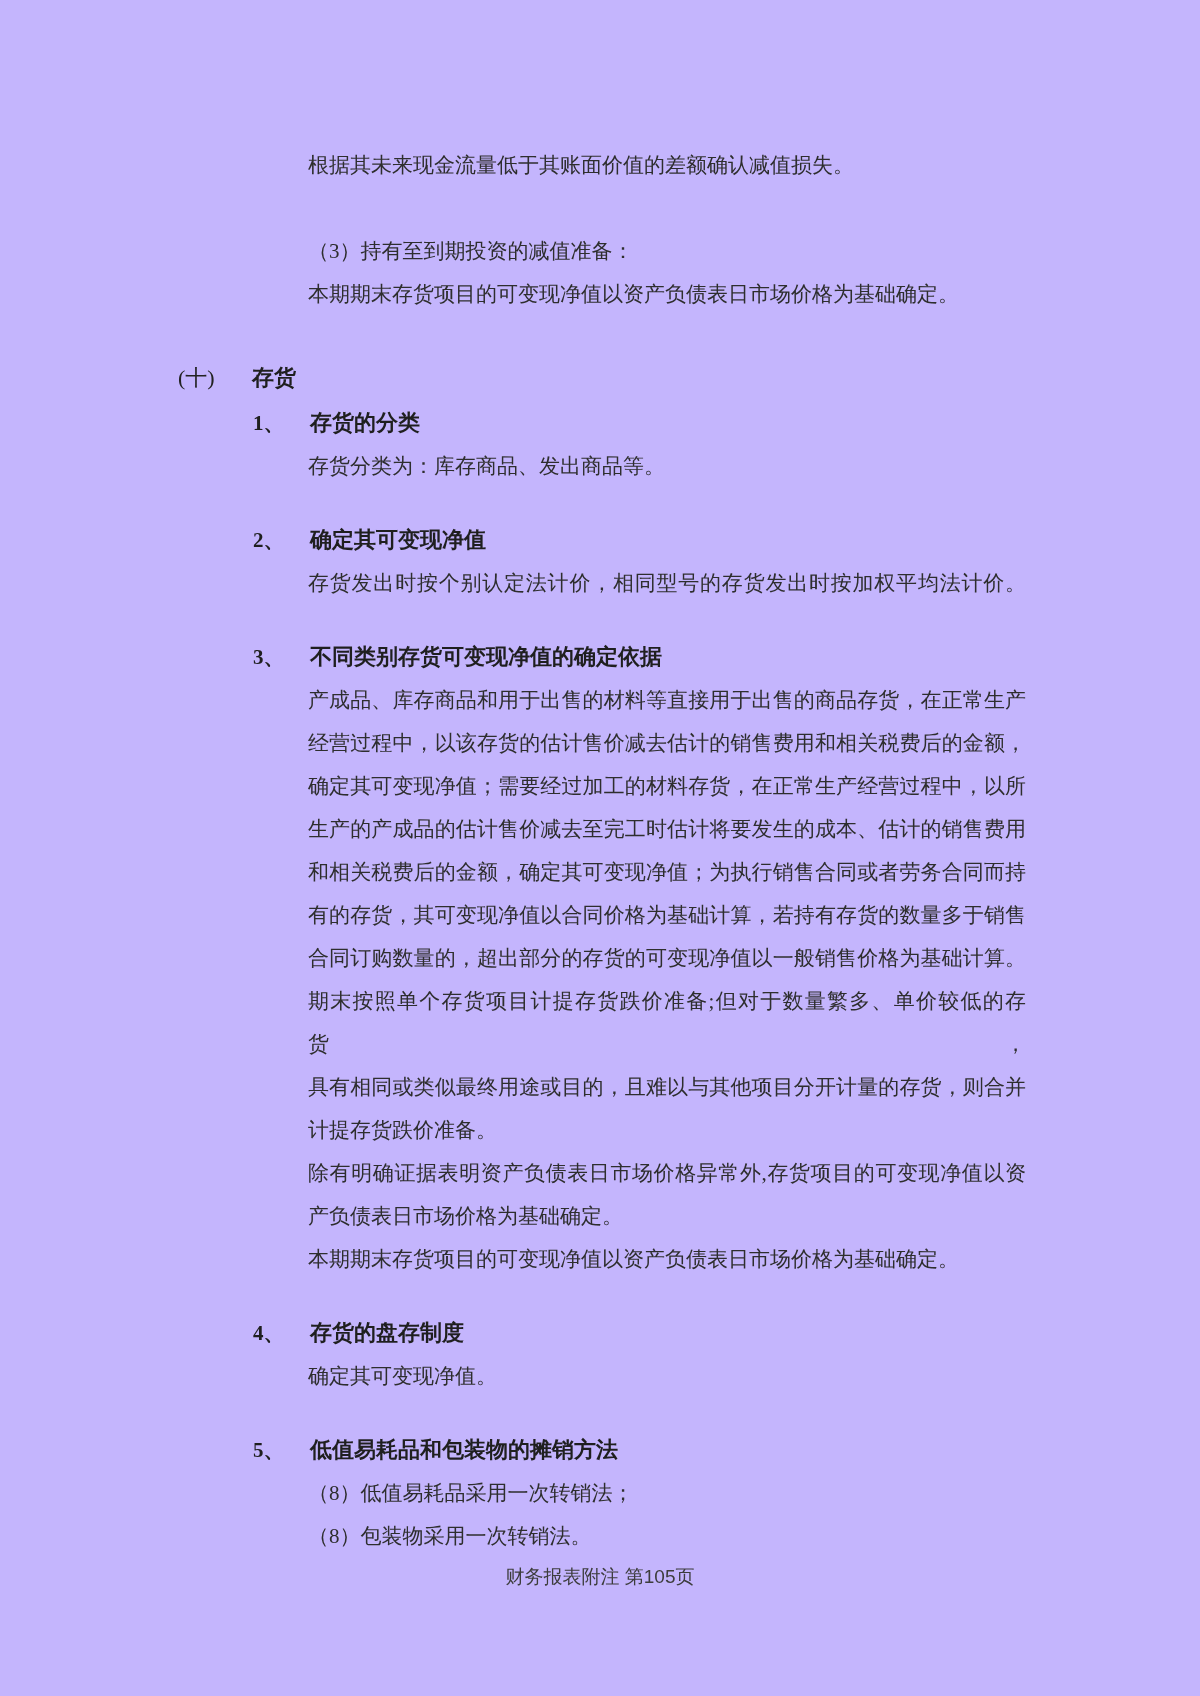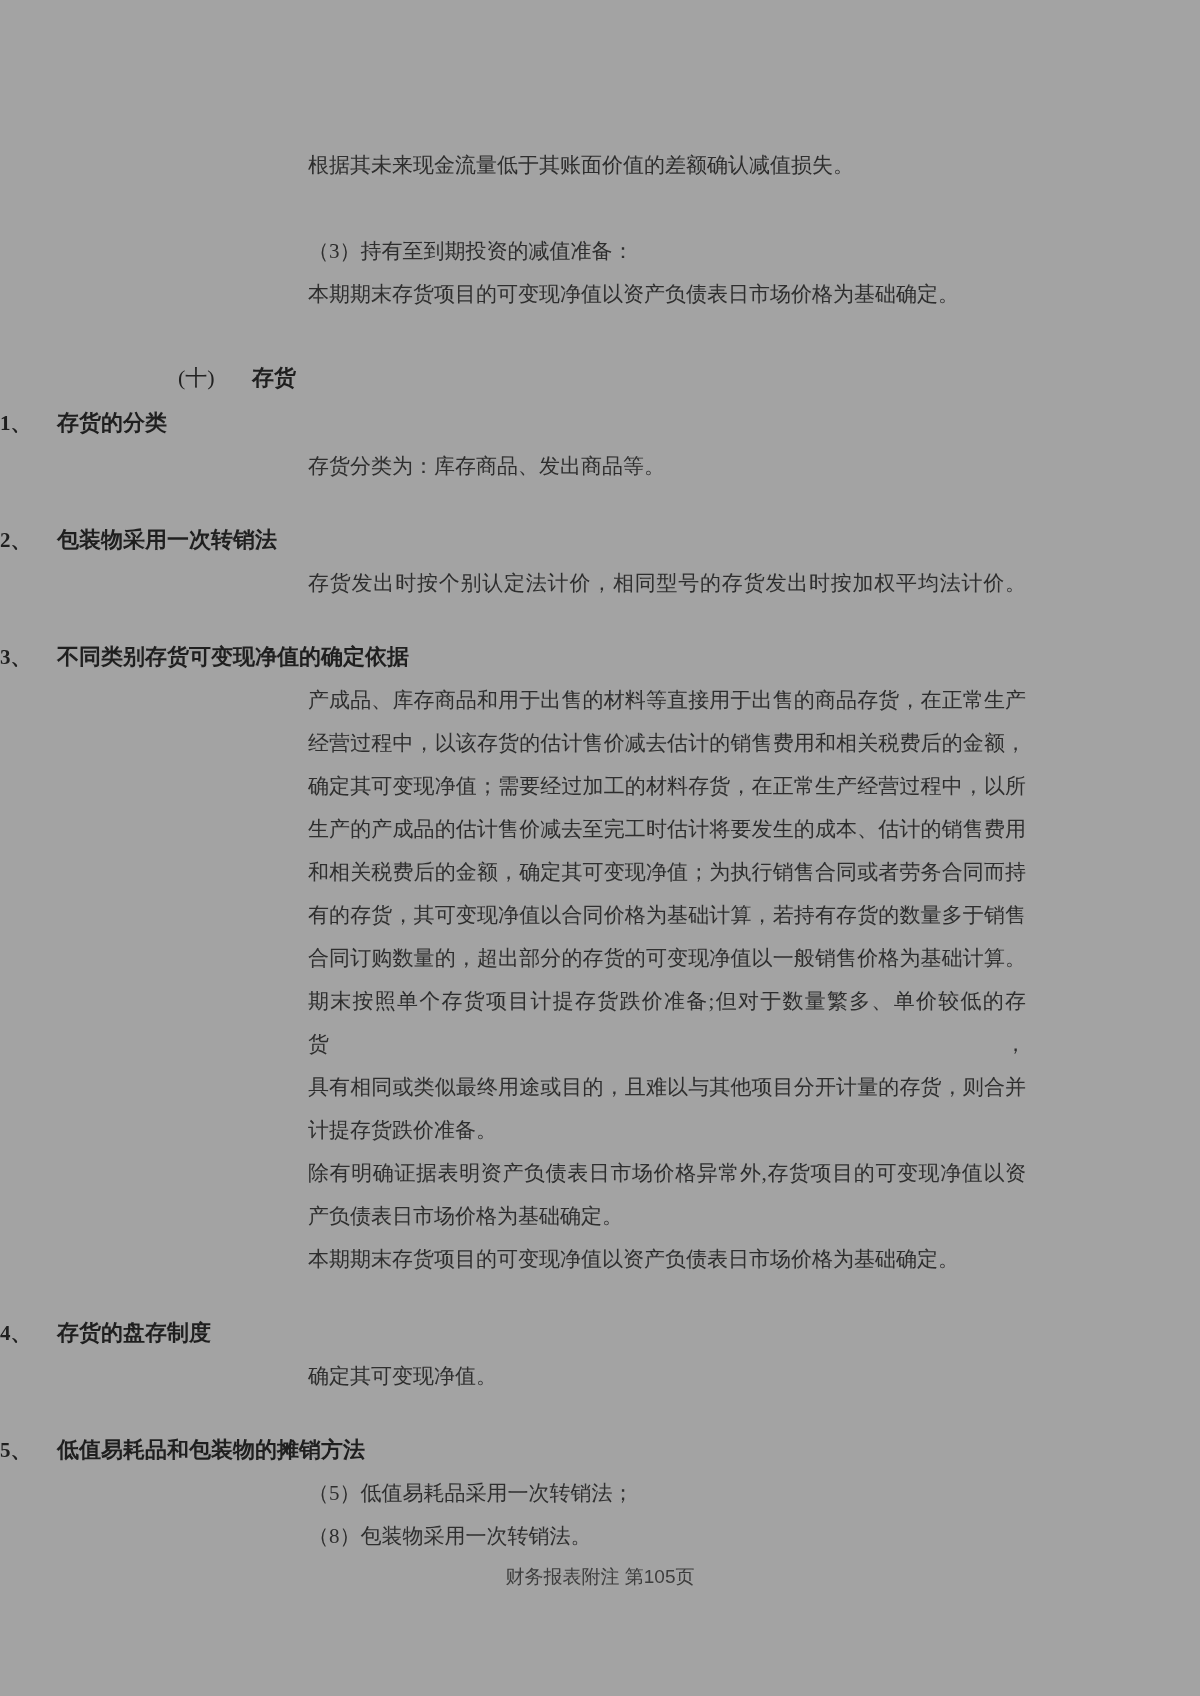--- a/index.html
+++ b/index.html
@@ -1,35 +1,35 @@
 <!DOCTYPE html>
 <html><head>
 <meta charset="utf-8">
 <style>
   * { margin: 0; padding: 0; box-sizing: border-box; }
   html, body { background: #ffffff; }
   .page {
-    width: 1200px; height: 1696px; background: #a3a3a3;
+    width: 1200px; height: 1696px; background: #c4b5fd;
     position: relative; overflow: hidden;
     font-family: "Liberation Serif", "DejaVu Serif", serif;
     font-size: 21px; line-height: 43px; color: #2e2e2e;
   }
   .content { padding-top: 144px; }
 
   .intro { margin-left: 308px; width: 740px; }
 
   .sec-head { margin-top: 40px; padding-left: 178px; }
   .sec-num { display: inline-block; width: 74px; font-size: 22px; color: #222; }
   .sec-title {
     font-family: Liberation Mono, monospace;
     font-weight: bold; font-size: 22px; color: #1f1f1f;
   }
 
   .sub + .sub { margin-top: 30px; }
-  .sub-head { }
+  .sub-head { padding-left: 253px; }
   .sub-num { display: inline-block; width: 57px; font-weight: bold; font-size: 21px; color: #1f1f1f; }
   .sub-title {
     font-family: "Liberation Sans", "DejaVu Sans", sans-serif;
     font-weight: bold; font-size: 22px; color: #1f1f1f;
   }
   .sub-body { margin-left: 308px; width: 718px; }
 
   .tline { min-height: 43px; }
   .tline.just { text-align: justify; text-align-last: justify; }
 
@@ -61,21 +61,21 @@
       <div class="sub-head">
         <span class="sub-num">1、</span><span class="sub-title">存货的分类</span>
       </div>
       <div class="sub-body">
           <div class="tline">存货分类为：库存商品、发出商品等。</div>
         </div>
     </div>
 
     <div class="sub">
       <div class="sub-head">
-        <span class="sub-num">2、</span><span class="sub-title">包装物采用一次转销法</span>
+        <span class="sub-num">2、</span><span class="sub-title">确定其可变现净值</span>
       </div>
       <div class="sub-body">
           <div class="tline just">存货发出时按个别认定法计价，相同型号的存货发出时按加权平均法计价。</div>
         </div>
     </div>
 
     <div class="sub">
       <div class="sub-head">
         <span class="sub-num">3、</span><span class="sub-title">不同类别存货可变现净值的确定依据</span>
       </div>
@@ -103,21 +103,21 @@
       <div class="sub-body">
           <div class="tline">确定其可变现净值。</div>
         </div>
     </div>
 
     <div class="sub">
       <div class="sub-head">
         <span class="sub-num">5、</span><span class="sub-title">低值易耗品和包装物的摊销方法</span>
       </div>
       <div class="sub-body">
-          <div class="tline">（5）低值易耗品采用一次转销法；</div>
+          <div class="tline">（8）低值易耗品采用一次转销法；</div>
           <div class="tline">（8）包装物采用一次转销法。</div>
         </div>
     </div>
 
   </div>
 
   <div class="footer">
     <span>财务报表附注 第105页</span>
   </div>
 </div>

